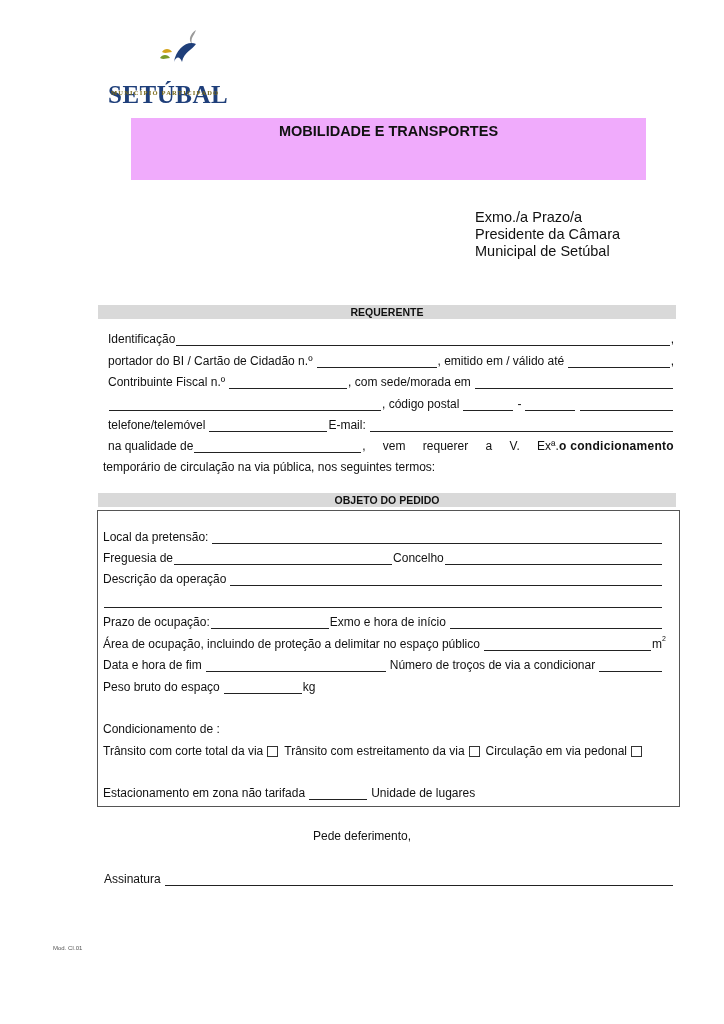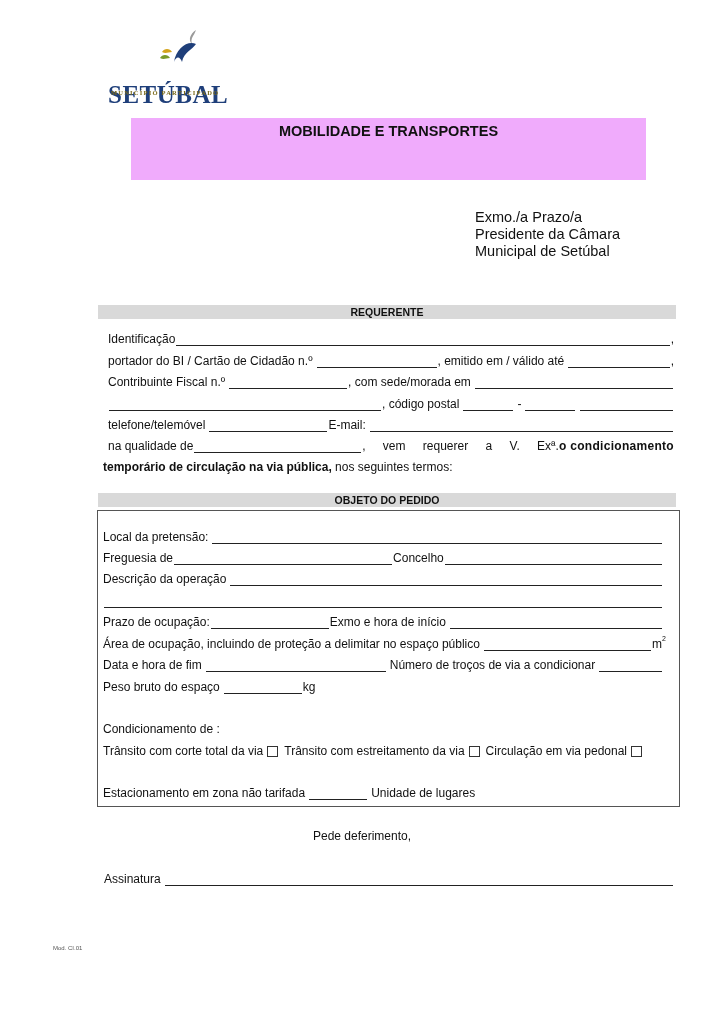--- a/index.html
+++ b/index.html
@@ -83,21 +83,21 @@
 </div>
 
 <div class="row" style="top:437px">
   <span>na qualidade de</span>
   <span class="line" style="width:176px"></span>
   <span style="word-spacing:14px">, vem requerer a V. Exª.</span>
   <span style="margin-left:auto;font-weight:bold;letter-spacing:0.3px">o condicionamento</span>
 </div>
 
 <div class="row" style="top:458px;left:103px">
-  <span style="font-weight:bold">temporário de circulação na via pública,</span>
+  <span style="font-weight:normal">temporário de circulação na via pública,</span>
   <span style="white-space:pre"> nos seguintes termos:</span>
 </div>
 
 <div class="abs section-bar" style="top:493px">OBJETO DO PEDIDO</div>
 <div class="abs box"></div>
 
 <div class="row" style="top:528px;left:103px;width:560px">
   <span>Local da pretensão:</span>
   <span class="line flex" style="margin-left:4px"></span>
 </div>

